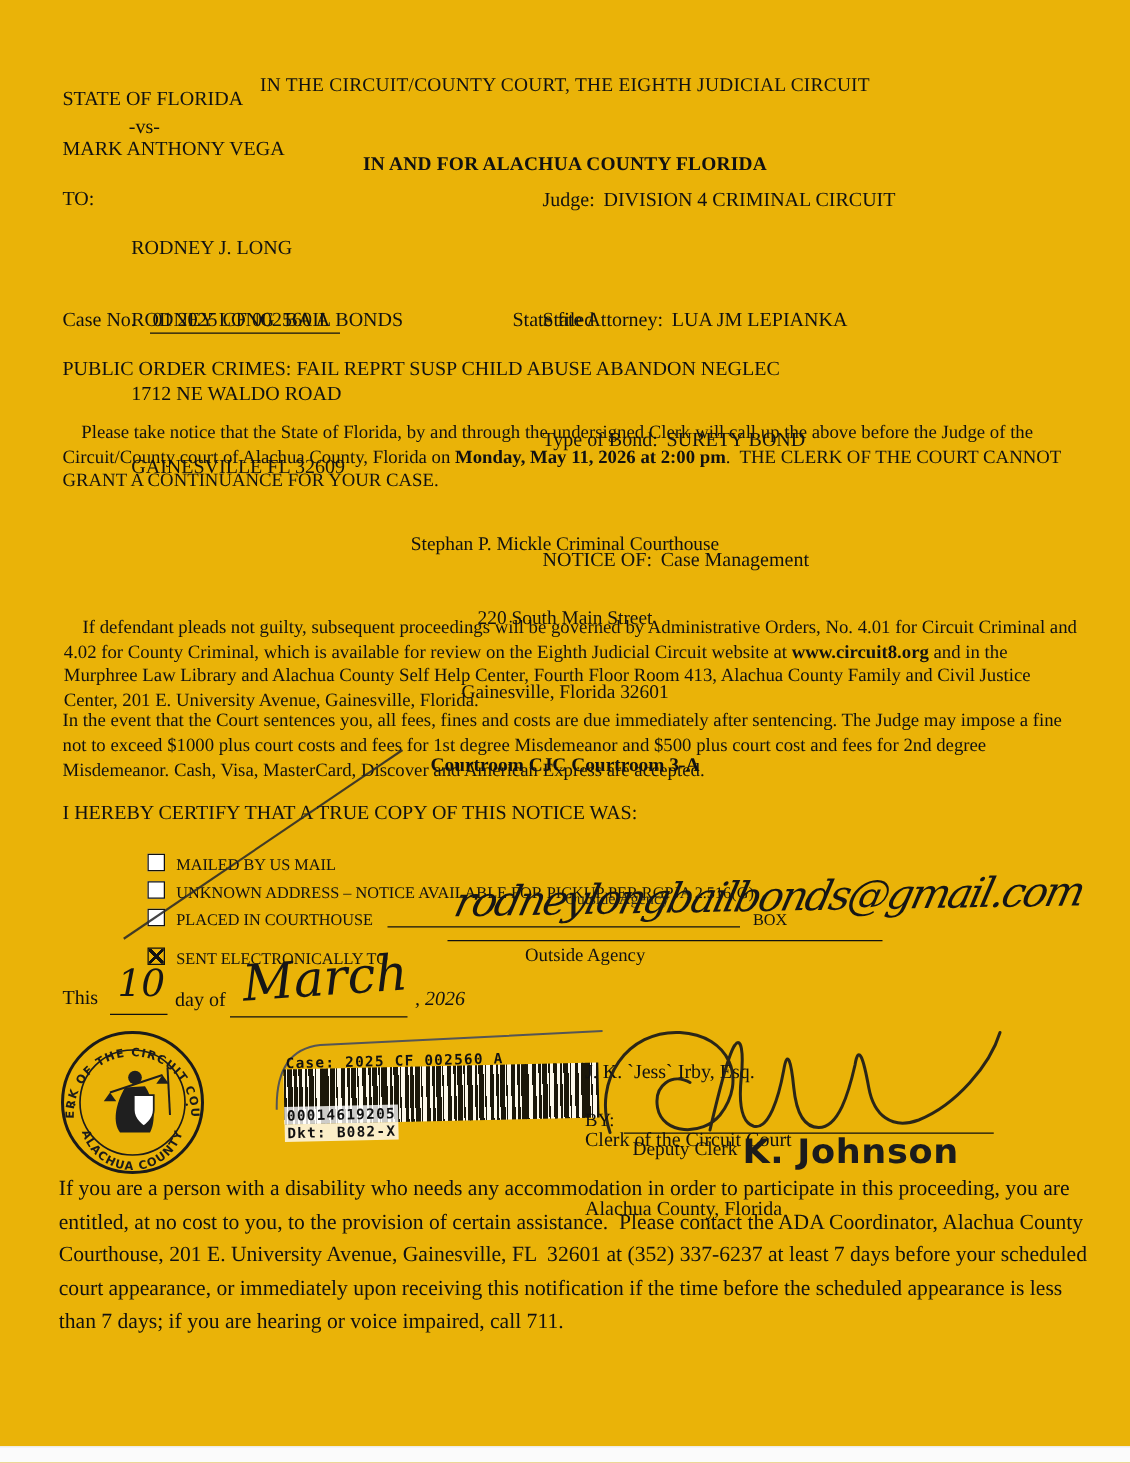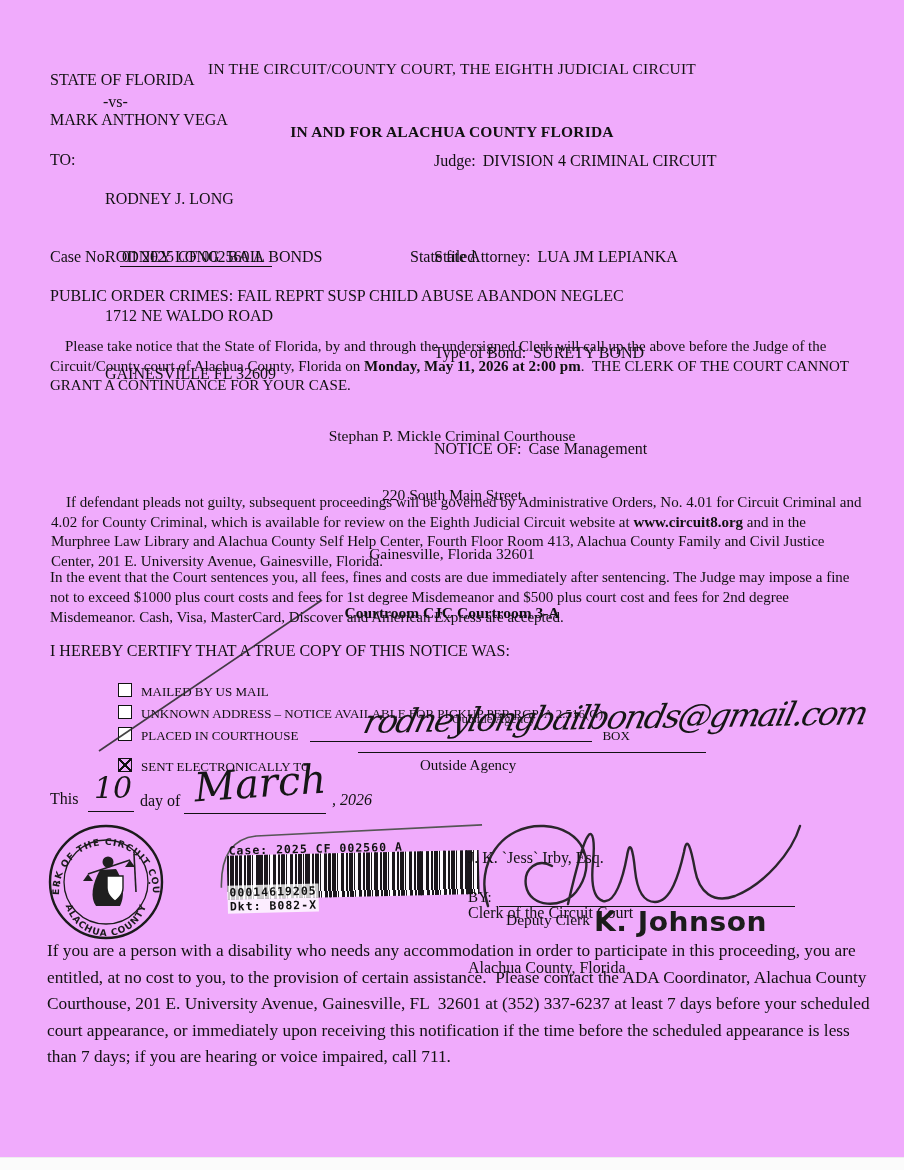--- a/index.html
+++ b/index.html
@@ -1,17 +1,17 @@
 <!DOCTYPE html>
 <html><head>
 <meta charset="utf-8">
 <style>
   html,body{margin:0;padding:0;background:#e9e9e9;}
   .page{
-    position:relative;width:904px;height:1170px;margin:0 auto;background:#f0abfc;
+    position:relative;width:904px;height:1170px;margin:0 auto;background:#eab308;
     font-family:"Liberation Serif","DejaVu Serif",serif;color:#111;overflow:hidden;
   }
   .abs{position:absolute;white-space:pre-wrap;}
   .center{width:100%;text-align:center;}
   .t15{font-size:16px;line-height:19.5px;}
   .b{font-weight:bold;}
   .title-block{top:16px;font-size:15.5px;line-height:21px;letter-spacing:.2px;}
   .info-row{line-height:19px;}
   .info-row .val{margin-left:7px;}
   .to-lines div{line-height:19.3px;}

